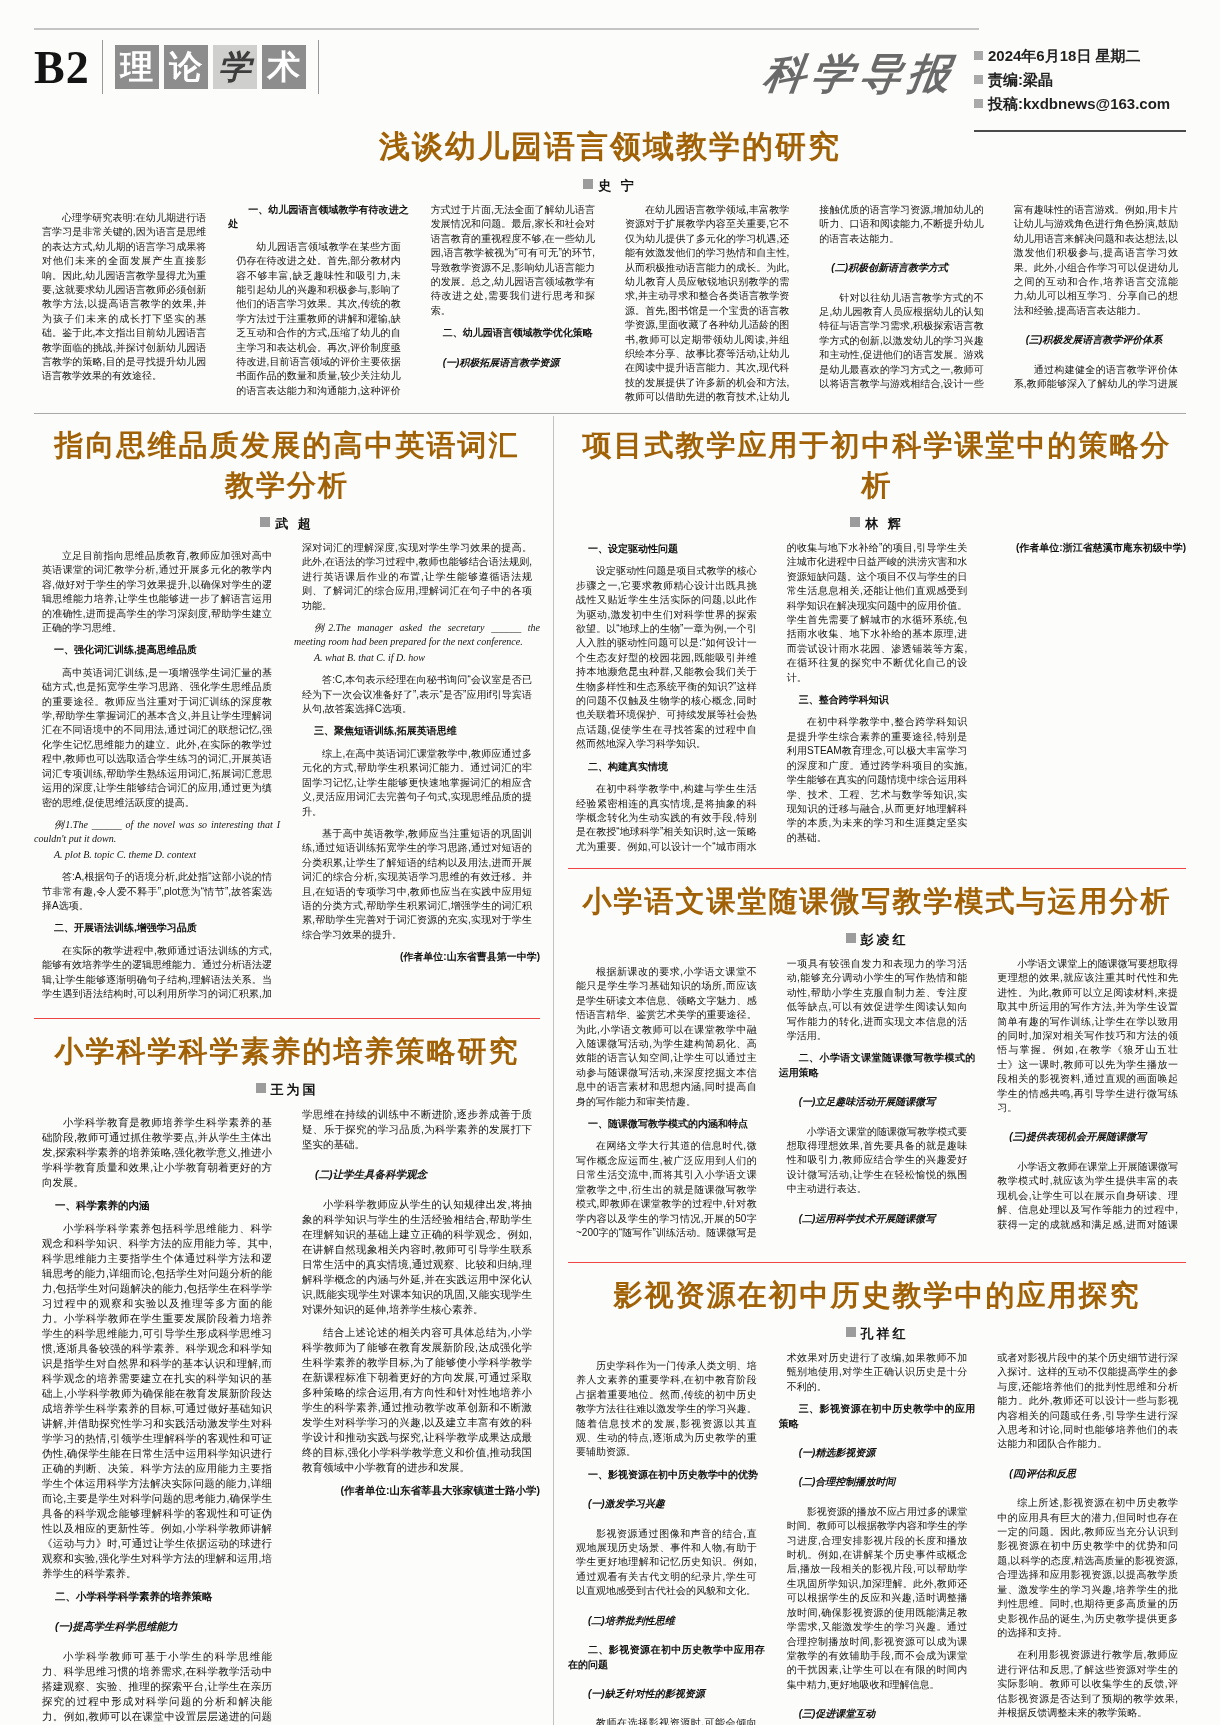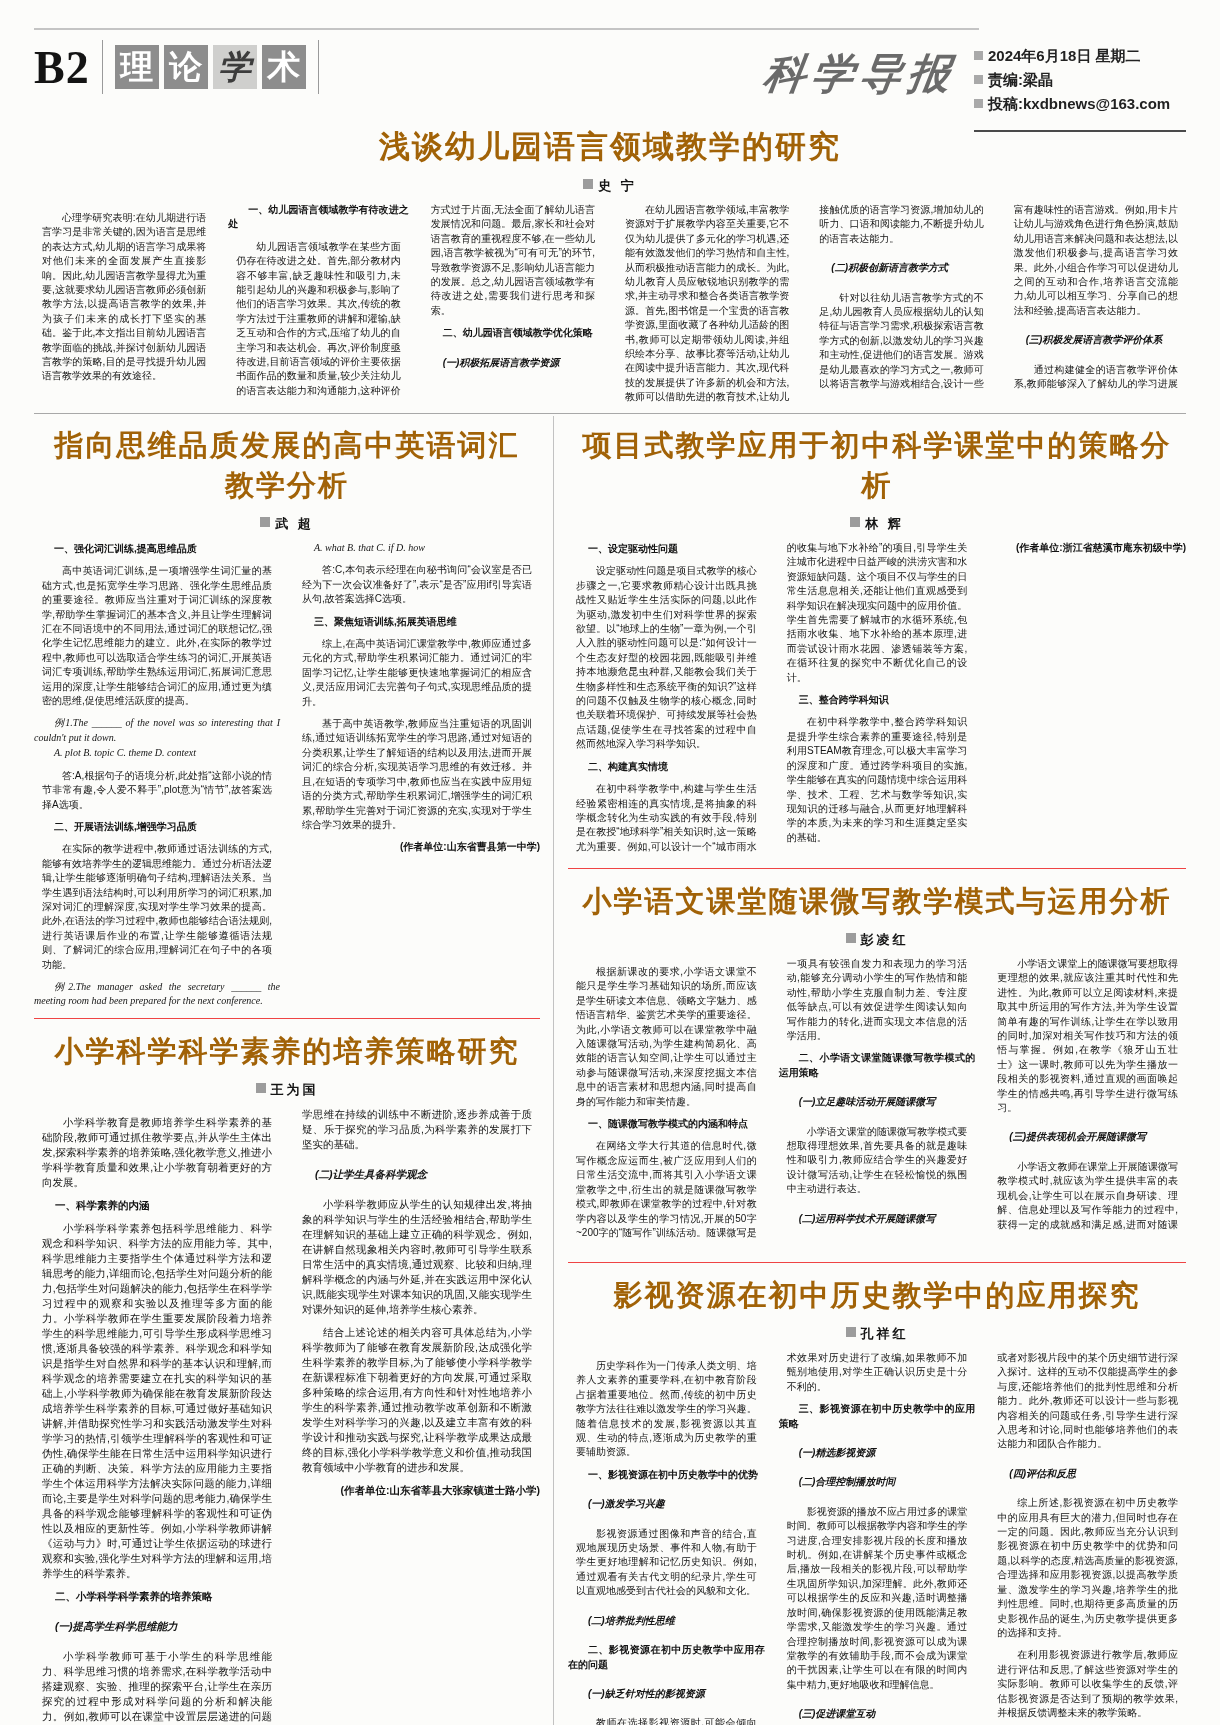--- a/index.html
+++ b/index.html
@@ -99,20 +99,21 @@
 
   <div class="hrule"></div>
 
   <div class="lower">
 
     <div class="stack-left">
       <section class="art art2">
         <h2 class="a-title t-mid">指向思维品质发展的高中英语词汇教学分析</h2>
         <div class="byline"><span class="sq"></span><span>武 超</span></div>
         <div class="abody">
+            <div class="b-p">立足目前指向思维品质教育,教师应加强对高中英语课堂的词汇教学分析,通过开展多元化的教学内容,做好对于学生的学习效果提升,以确保对学生的逻辑思维能力培养,让学生也能够进一步了解语言运用的准确性,进而提高学生的学习深刻度,帮助学生建立正确的学习思维。</div>
             <div class="b-h">一、强化词汇训练,提高思维品质</div>
             <div class="b-p">高中英语词汇训练,是一项增强学生词汇量的基础方式,也是拓宽学生学习思路、强化学生思维品质的重要途径。教师应当注重对于词汇训练的深度教学,帮助学生掌握词汇的基本含义,并且让学生理解词汇在不同语境中的不同用法,通过词汇的联想记忆,强化学生记忆思维能力的建立。此外,在实际的教学过程中,教师也可以选取适合学生练习的词汇,开展英语词汇专项训练,帮助学生熟练运用词汇,拓展词汇意思运用的深度,让学生能够结合词汇的应用,通过更为缜密的思维,促使思维活跃度的提高。</div>
             <div class="b-e">例1.The ______ of the novel was so interesting that I couldn't put it down.</div>
             <div class="b-e">A. plot   B. topic   C. theme   D. context</div>
             <div class="b-p">答:A,根据句子的语境分析,此处指“这部小说的情节非常有趣,令人爱不释手”,plot意为“情节”,故答案选择A选项。</div>
             <div class="b-h">二、开展语法训练,增强学习品质</div>
             <div class="b-p">在实际的教学进程中,教师通过语法训练的方式,能够有效培养学生的逻辑思维能力。通过分析语法逻辑,让学生能够逐渐明确句子结构,理解语法关系。当学生遇到语法结构时,可以利用所学习的词汇积累,加深对词汇的理解深度,实现对学生学习效果的提高。此外,在语法的学习过程中,教师也能够结合语法规则,进行英语课后作业的布置,让学生能够遵循语法规则、了解词汇的综合应用,理解词汇在句子中的各项功能。</div>
             <div class="b-e">例2.The manager asked the secretary ______ the meeting room had been prepared for the next conference.</div>
             <div class="b-e">A. what   B. that   C. if   D. how</div>
             <div class="b-p">答:C,本句表示经理在向秘书询问“会议室是否已经为下一次会议准备好了”,表示“是否”应用if引导宾语从句,故答案选择C选项。</div>

